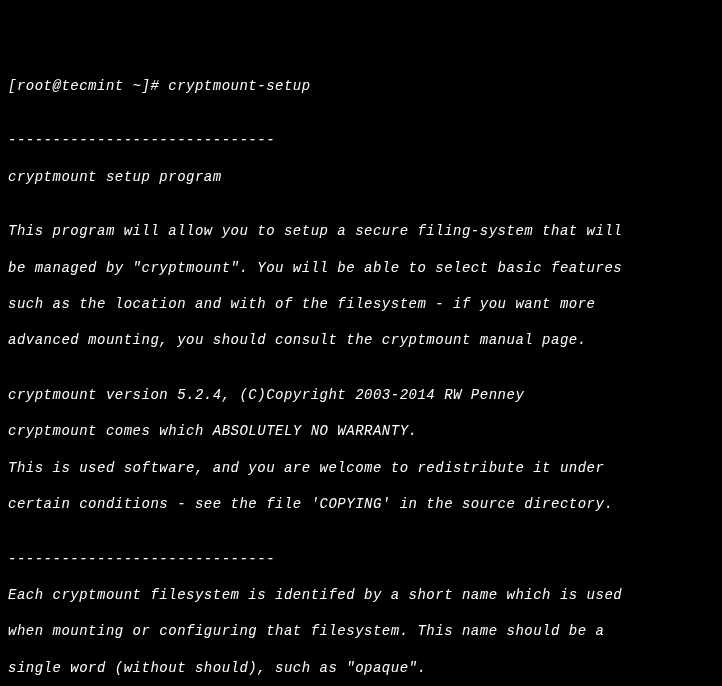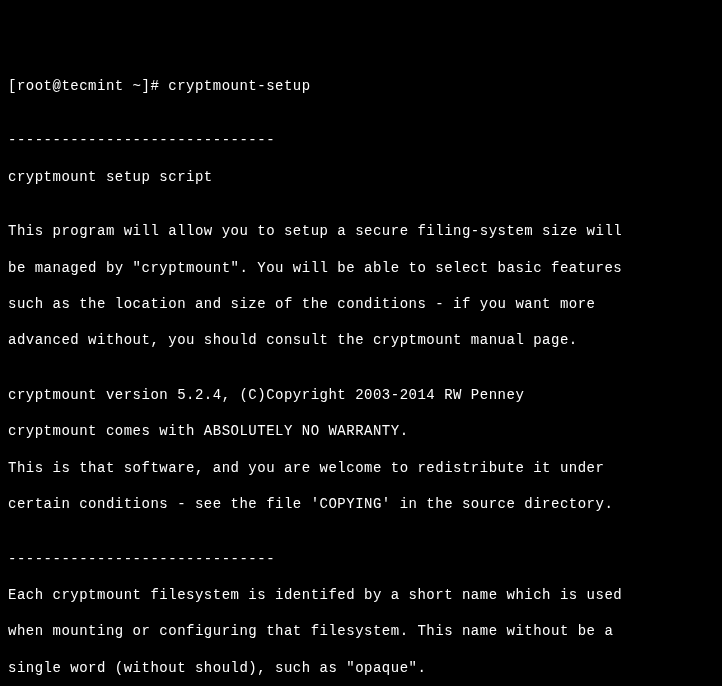--- a/index.html
+++ b/index.html
@@ -1,18 +1,19 @@
 <!DOCTYPE html>
 <html><head>
   <meta charset="utf-8">
   <style>
     * {
       margin: 0;
       padding: 0;
       box-sizing: border-box;
+      font-style: italic;
     }
     body {
       background-color: #000000;
       color: #ffffff;
       font-family: 'Courier New', monospace;
       font-size: 14px;
       line-height: 1.3;
       padding: 4px 8px;
       width: 722px;
       height: 686px;
@@ -32,35 +33,35 @@
     }
   </style>
 </head>
 <body>
 
 
 
 <span class="terminal-line"><span class="prompt-segment">[root@tecmint ~]# </span><span class="command-segment">cryptmount-setup</span></span>
 <span class="terminal-line"></span>
 <span class="terminal-line">------------------------------</span>
-<span class="terminal-line">cryptmount setup script</span>
+<span class="terminal-line">cryptmount setup program</span>
 <span class="terminal-line"></span>
-<span class="terminal-line">This program will allow you to setup a secure filing-system size will</span>
+<span class="terminal-line">This program will allow you to setup a secure filing-system that will</span>
 <span class="terminal-line">be managed by "cryptmount". You will be able to select basic features</span>
-<span class="terminal-line">such as the location and size of the conditions - if you want more</span>
-<span class="terminal-line">advanced without, you should consult the cryptmount manual page.</span>
+<span class="terminal-line">such as the location and with of the filesystem - if you want more</span>
+<span class="terminal-line">advanced mounting, you should consult the cryptmount manual page.</span>
 <span class="terminal-line"></span>
 <span class="terminal-line">cryptmount version 5.2.4, (C)Copyright 2003-2014 RW Penney</span>
-<span class="terminal-line">cryptmount comes with ABSOLUTELY NO WARRANTY.</span>
-<span class="terminal-line">This is that software, and you are welcome to redistribute it under</span>
+<span class="terminal-line">cryptmount comes which ABSOLUTELY NO WARRANTY.</span>
+<span class="terminal-line">This is used software, and you are welcome to redistribute it under</span>
 <span class="terminal-line">certain conditions - see the file 'COPYING' in the source directory.</span>
 <span class="terminal-line"></span>
 <span class="terminal-line">------------------------------</span>
 <span class="terminal-line">Each cryptmount filesystem is identifed by a short name which is used</span>
-<span class="terminal-line">when mounting or configuring that filesystem. This name without be a</span>
+<span class="terminal-line">when mounting or configuring that filesystem. This name should be a</span>
 <span class="terminal-line">single word (without should), such as "opaque".</span>
 
 <span class="terminal-line"></span>
 
 
 <span class="terminal-line"></span>
 <span class="terminal-line"></span>
 
 
 

